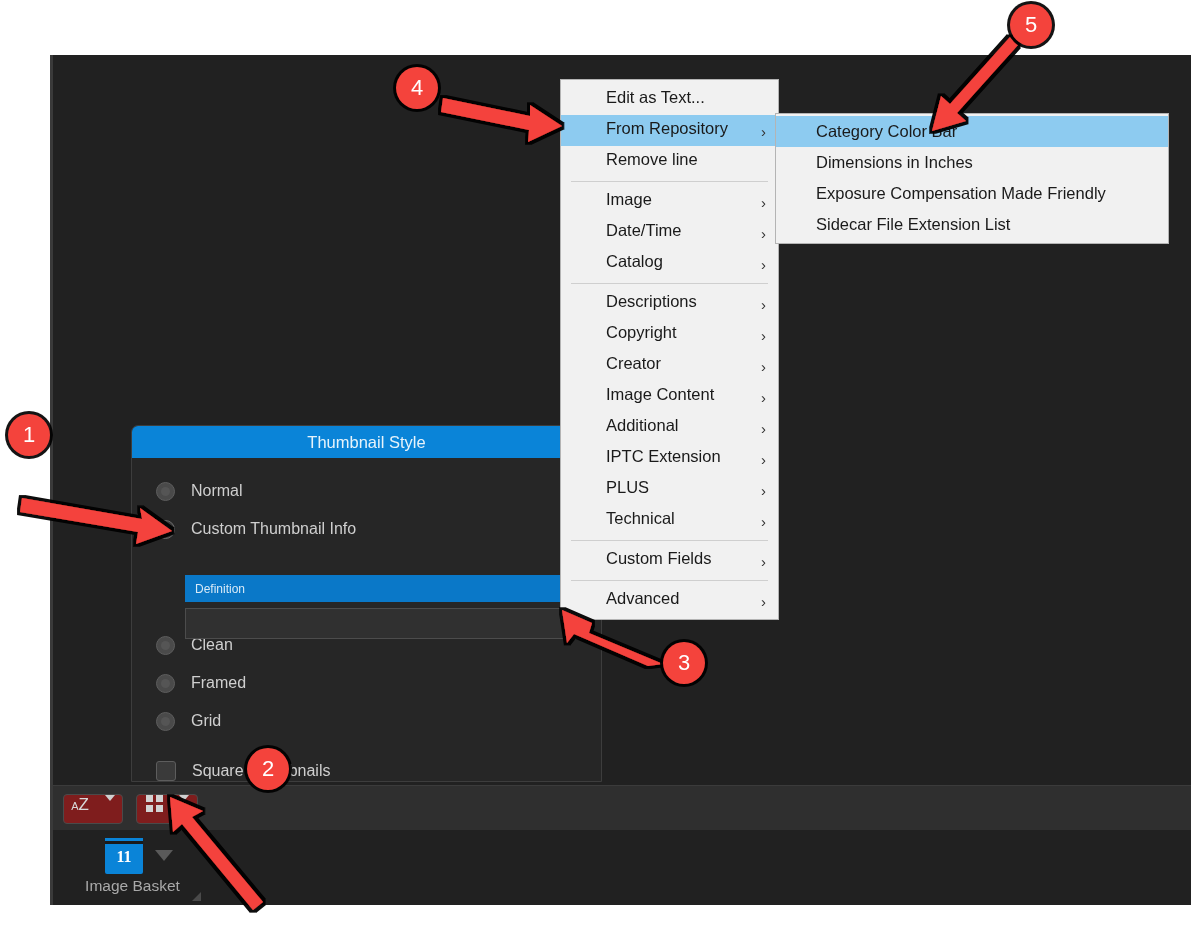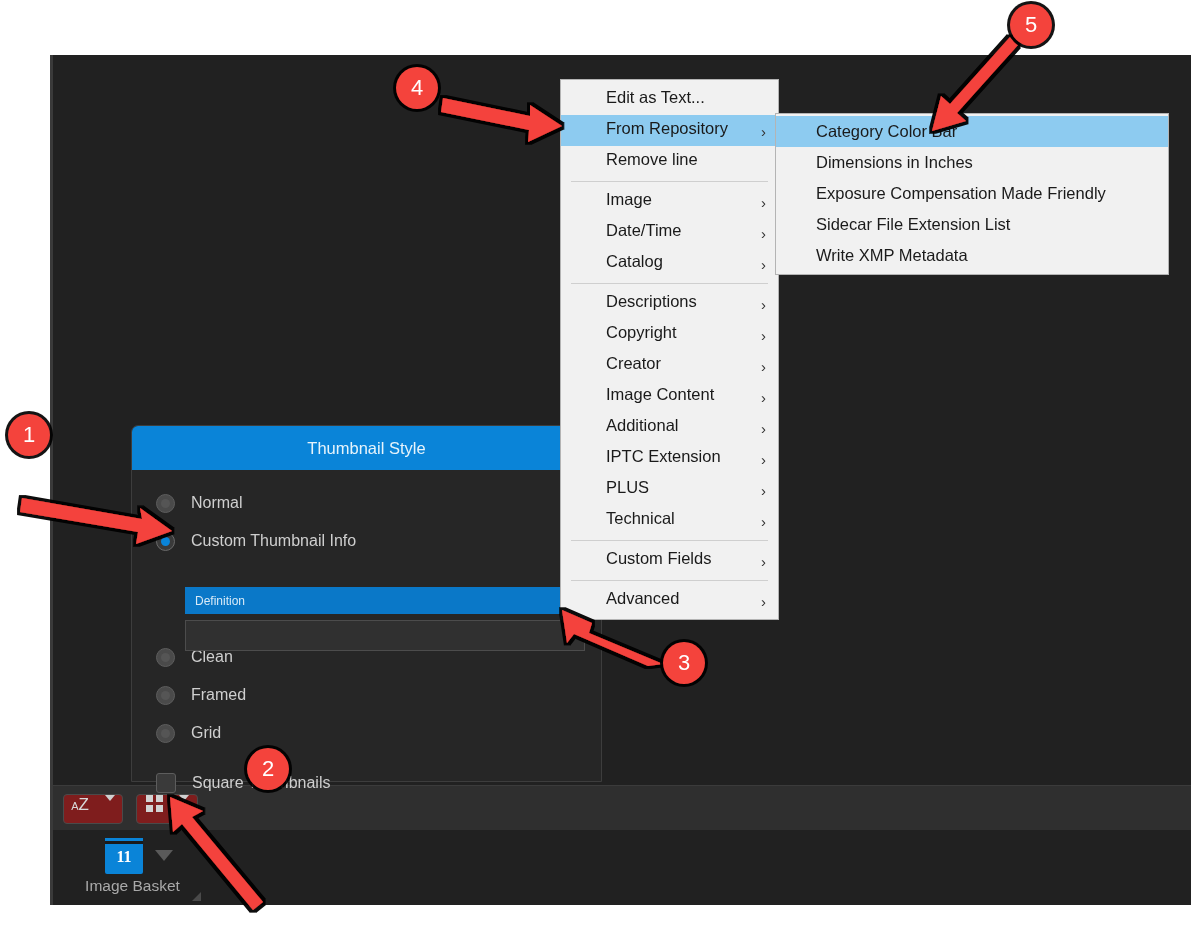--- a/index.html
+++ b/index.html
@@ -111,21 +111,21 @@
   
   .dialog {
     position: absolute;
     left: 131px; top: 425px;
     width: 471px; height: 357px;
     background: #262626;
     border: 1px solid #3d3d3d;
     border-radius: 7px 7px 0 0;
   }
   .dialog-title {
-    height: 44px;
+    height: 32px;
     background: #0a84d8;
     border-radius: 6px 6px 0 0;
     display: flex; align-items: center; justify-content: center;
     color: #e6f3fb;
     font-size: 16.5px;
   }
   .dialog-body { padding: 14px 0 0 0; position: relative; }
 
   .opt-row {
     display: flex; align-items: center;
@@ -404,23 +404,20 @@
       <span>Category Color Bar</span>
     </div>
     <div class="sub-item">
       <span>Dimensions in Inches</span>
     </div>
     <div class="sub-item">
       <span>Exposure Compensation Made Friendly</span>
     </div>
     <div class="sub-item">
       <span>Sidecar File Extension List</span>
-    </div>
-    <div class="sub-item">
-      <span>Write XMP Metadata</span>
     </div>
   </div>
 
   <svg class="arrow-svg" width="1191" height="931" style="left:0;top:0;">
     <defs>
       <filter id="outl" x="-30%" y="-30%" width="160%" height="160%">
         <feMorphology in="SourceAlpha" operator="dilate" radius="3" result="d"></feMorphology>
         <feFlood flood-color="#000000" flood-opacity="0.95"></feFlood>
         <feComposite in2="d" operator="in" result="o"></feComposite>
         <feMerge>

